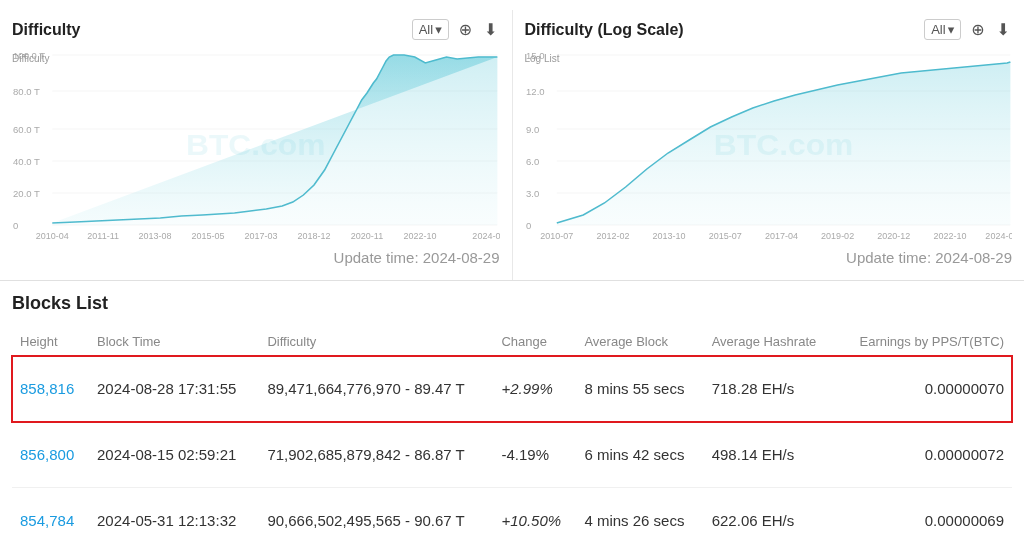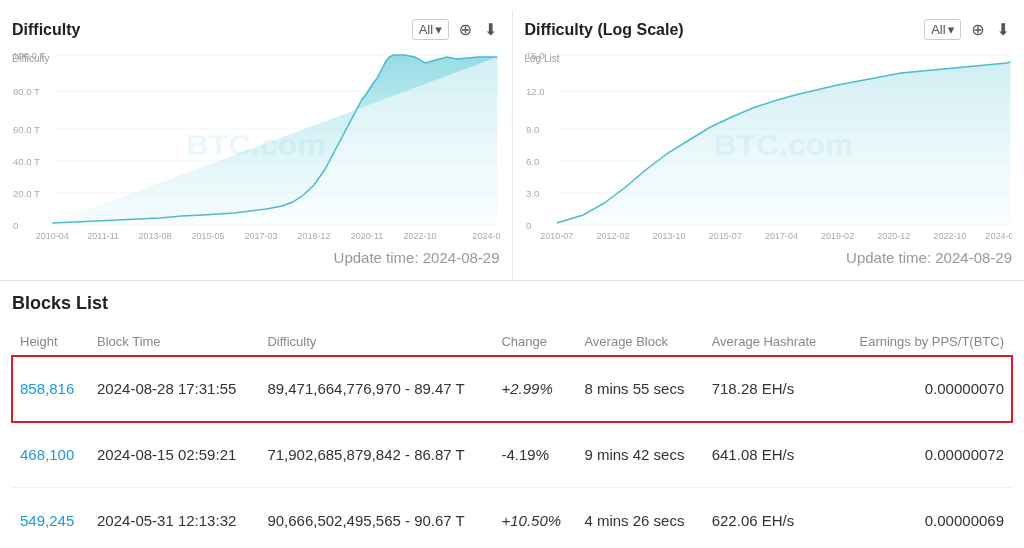--- a/index.html
+++ b/index.html
@@ -302,32 +302,32 @@
     </td>
     <td>2024-08-28 17:31:55</td>
     <td>89,471,664,776,970 - 89.47 T</td>
     <td class="change-positive">+2.99%</td>
     <td>8 mins 55 secs</td>
     <td>718.28 EH/s</td>
     <td class="col-earnings">0.00000070</td>
   </tr>
         <tr>
     <td>
-      <a class="height-link">468,100</a>
+      <a class="height-link">856,800</a>
     </td>
     <td>2024-08-15 02:59:21</td>
     <td>71,902,685,879,842 - 86.87 T</td>
     <td class="change-negative">-4.19%</td>
-    <td>9 mins 42 secs</td>
-    <td>641.08 EH/s</td>
+    <td>6 mins 42 secs</td>
+    <td>498.14 EH/s</td>
     <td class="col-earnings">0.00000072</td>
   </tr>
         <tr>
     <td>
-      <a class="height-link">549,245</a>
+      <a class="height-link">854,784</a>
     </td>
     <td>2024-05-31 12:13:32</td>
     <td>90,666,502,495,565 - 90.67 T</td>
     <td class="change-positive">+10.50%</td>
     <td>4 mins 26 secs</td>
     <td>622.06 EH/s</td>
     <td class="col-earnings">0.00000069</td>
   </tr>
       </tbody>
   </table>

